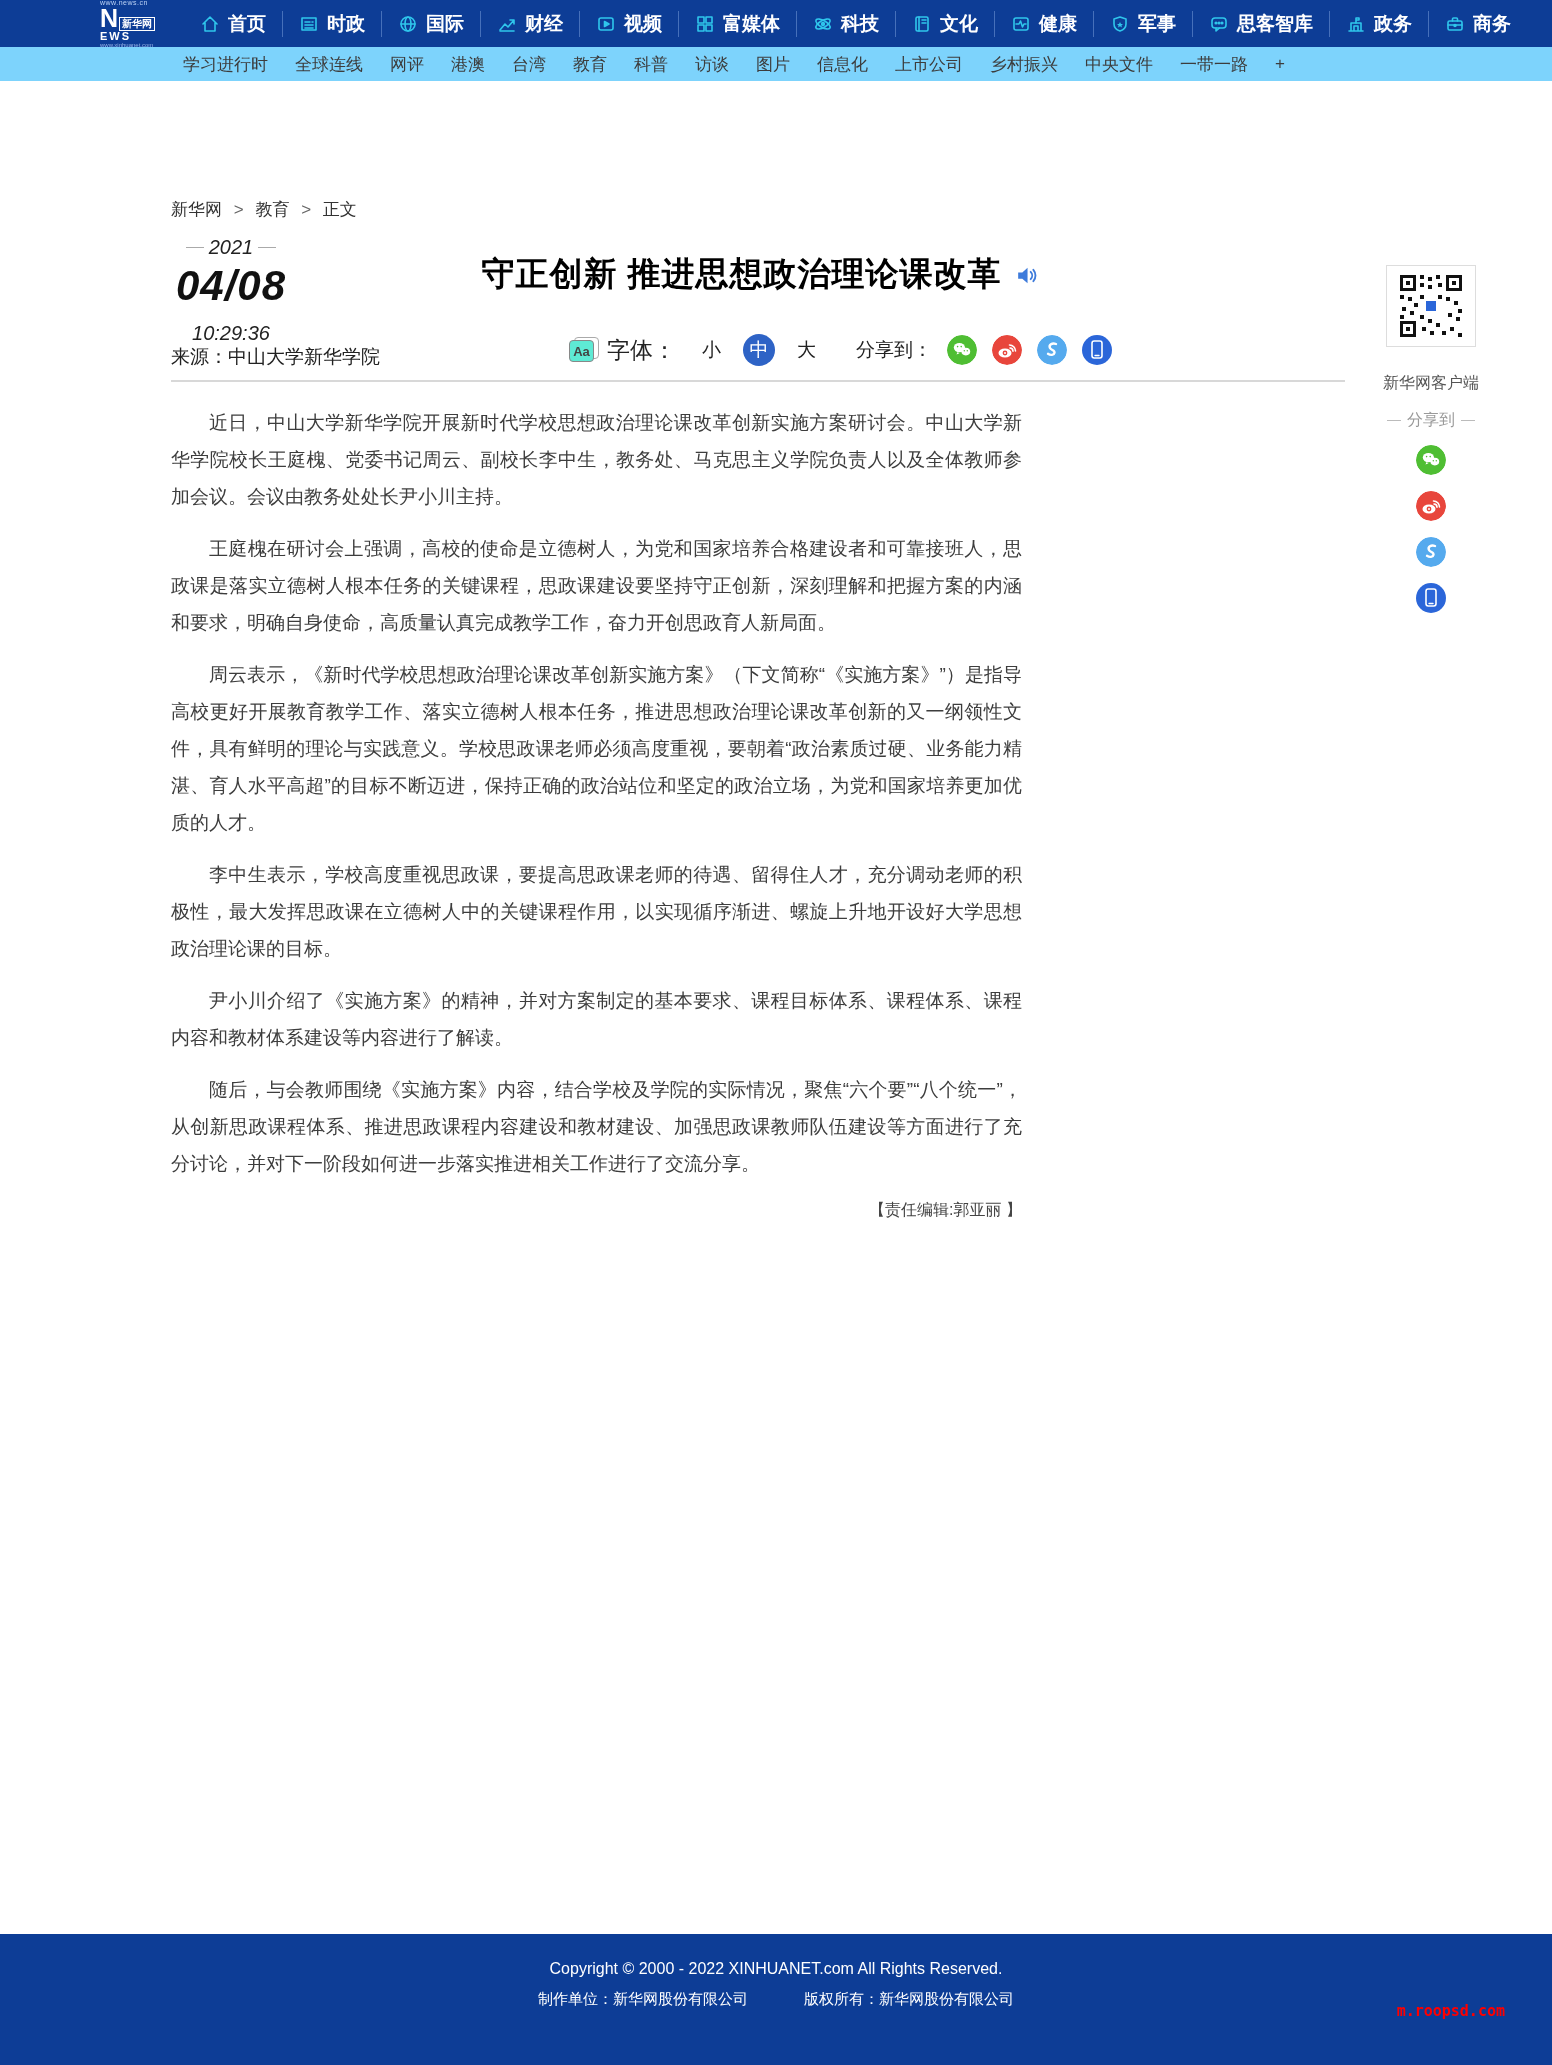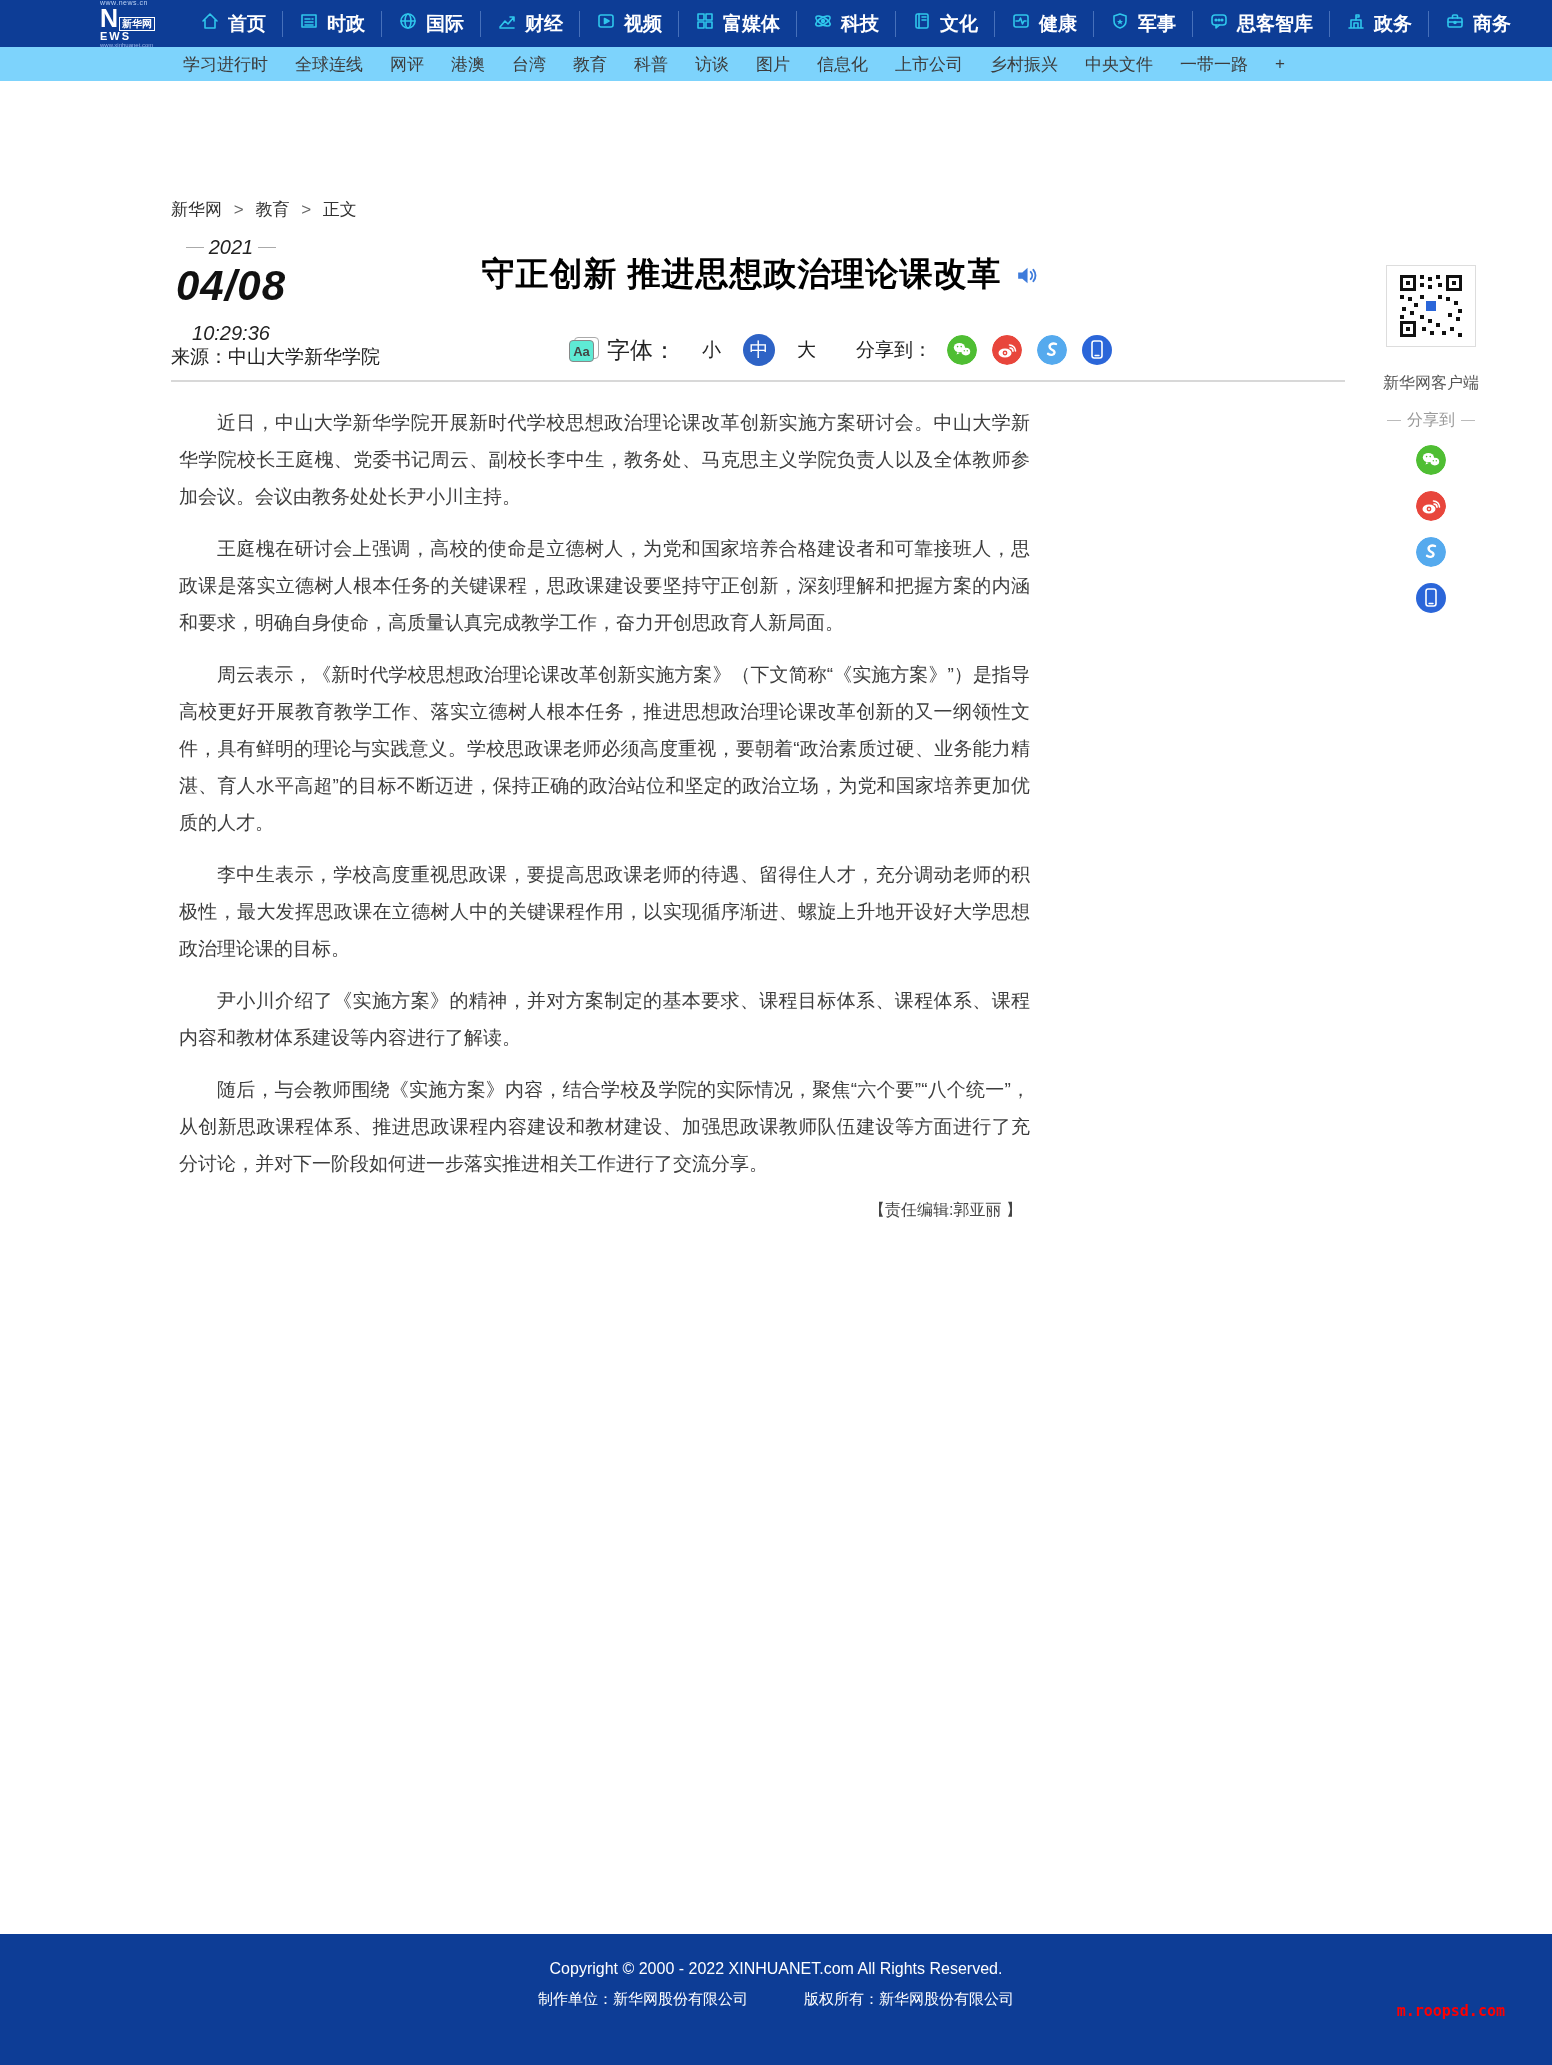--- a/index.html
+++ b/index.html
@@ -13,21 +13,21 @@
     background:#0d3d96; display:flex; align-items:center; }
   .logo{ margin-left:100px; width:62px; color:#fff; line-height:1;
     display:flex; flex-direction:column; align-items:flex-start; cursor:pointer; }
   .logo .url-top{ font-size:7px; color:#bcd2f5; letter-spacing:.5px; }
   .logo .mid{ display:flex; align-items:flex-end; }
   .logo .bigN{ font-size:25px; font-weight:bold; color:#fff; }
   .logo .xhw{ font-size:10px; font-weight:bold; border:1px solid #fff; padding:1px 2px; margin-left:1px; }
   .logo .news{ font-size:11px; font-weight:bold; letter-spacing:2px; }
   .logo .url-bot{ font-size:6px; color:#9ab4e6; }
   .nav-items{ display:flex; align-items:center; margin-left:22px; }
-  .nav-item{ display:flex; gap:8px; color:#fff;
+  .nav-item{ display:flex; align-items:center; gap:8px; color:#fff;
     font-size:19px; font-weight:bold; padding:0 16px; height:26px; cursor:pointer; white-space:nowrap; }
   .nav-item + .nav-item{ border-left:1px solid rgba(140,175,230,.45); }
   .nav-item svg{ width:20px; height:20px; stroke:#2fc6ec; fill:none;
     stroke-width:1.6; stroke-linecap:round; stroke-linejoin:round; }
   
   .subnav{ position:absolute; top:47px; left:0; width:1552px; height:34px;
     background:#7dd3fc; display:flex; align-items:center; padding-left:183px;
     gap:27px; font-size:17px; color:#3c3c3c; }
   .subnav span{ cursor:pointer; white-space:nowrap; }
   
@@ -58,21 +58,21 @@
   .fs-small{ margin-left:26px; }
   .fs-medium{ margin-left:22px; width:32px; height:32px; border-radius:50%;
     background:#2e63c6; color:#fff; font-size:19px; display:flex; align-items:center;
     justify-content:center; cursor:pointer; }
   .fs-large{ margin-left:22px; }
   .share-lbl{ margin-left:40px; font-size:19px; color:#222; }
   .share-ico{ width:30px; height:30px; margin-left:15px; cursor:pointer; border-radius:50%; }
   
   .divider{ position:absolute; top:380px; left:171px; width:1174px; border-top:2px solid #d8d8d8; }
   .article{ position:absolute; top:404px; left:171px; width:851px; font-size:19px;
-    line-height:37px; color:#3d3d3d; text-align:justify;margin-left:8px; }
+    line-height:37px; color:#3d3d3d; text-align:justify; }
   .article p{ text-indent:2em; margin-bottom:15px; }
   .editor{ position:absolute; top:1200px; left:171px; width:851px; text-align:right;
     font-size:16px; color:#444; }
   
   .sidebar{ position:absolute; left:1381px; top:265px; width:100px; text-align:center; }
   .qrbox{ width:90px; height:82px; border:1px solid #ddd; background:#fff; margin:0 auto;
     display:flex; align-items:center; justify-content:center; }
   .qr-caption{ margin-top:26px; font-size:16px; color:#555; }
   .share-divider{ margin-top:16px; display:flex; align-items:center; justify-content:center;
     gap:6px; font-size:16px; color:#9a9a9a; }

